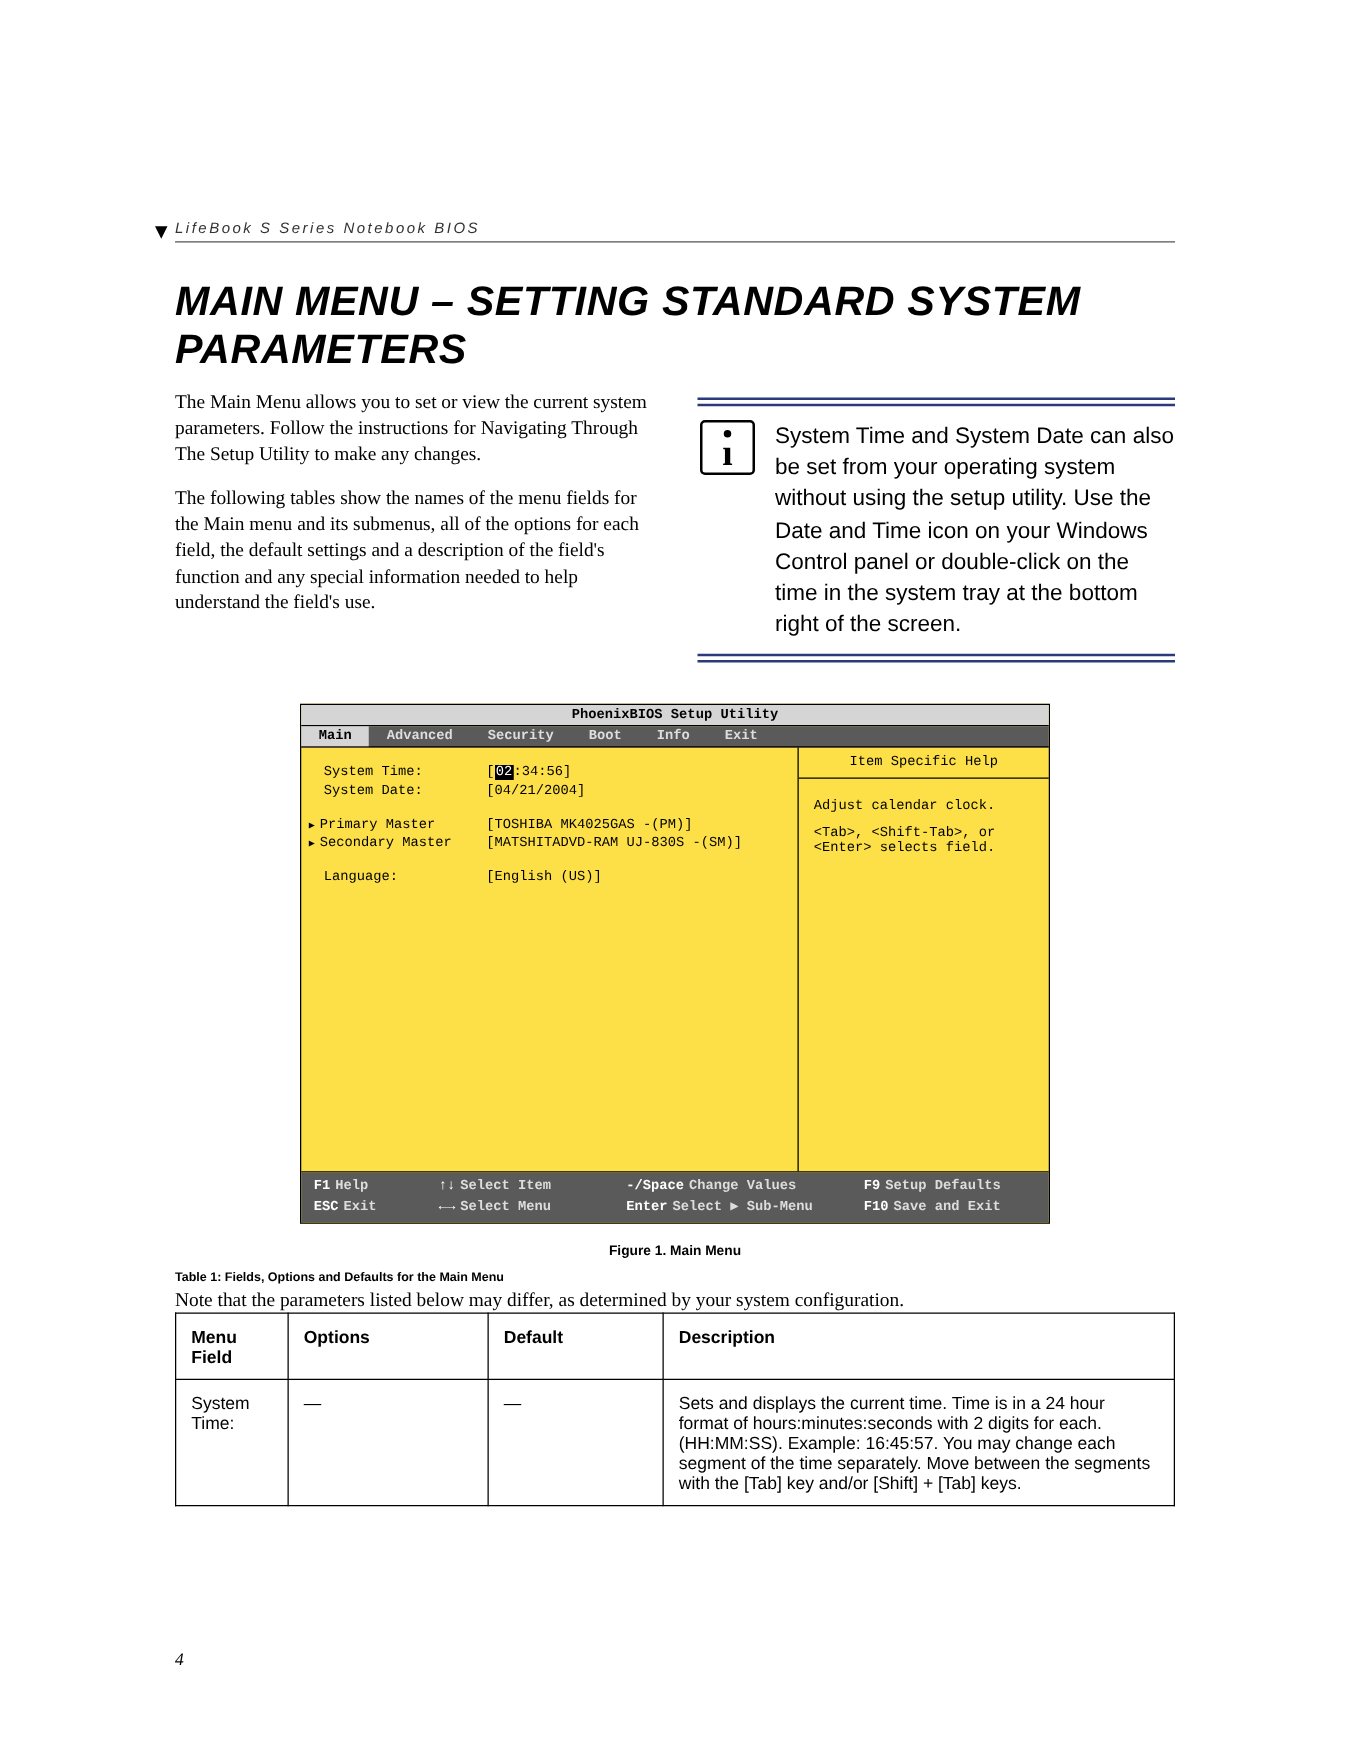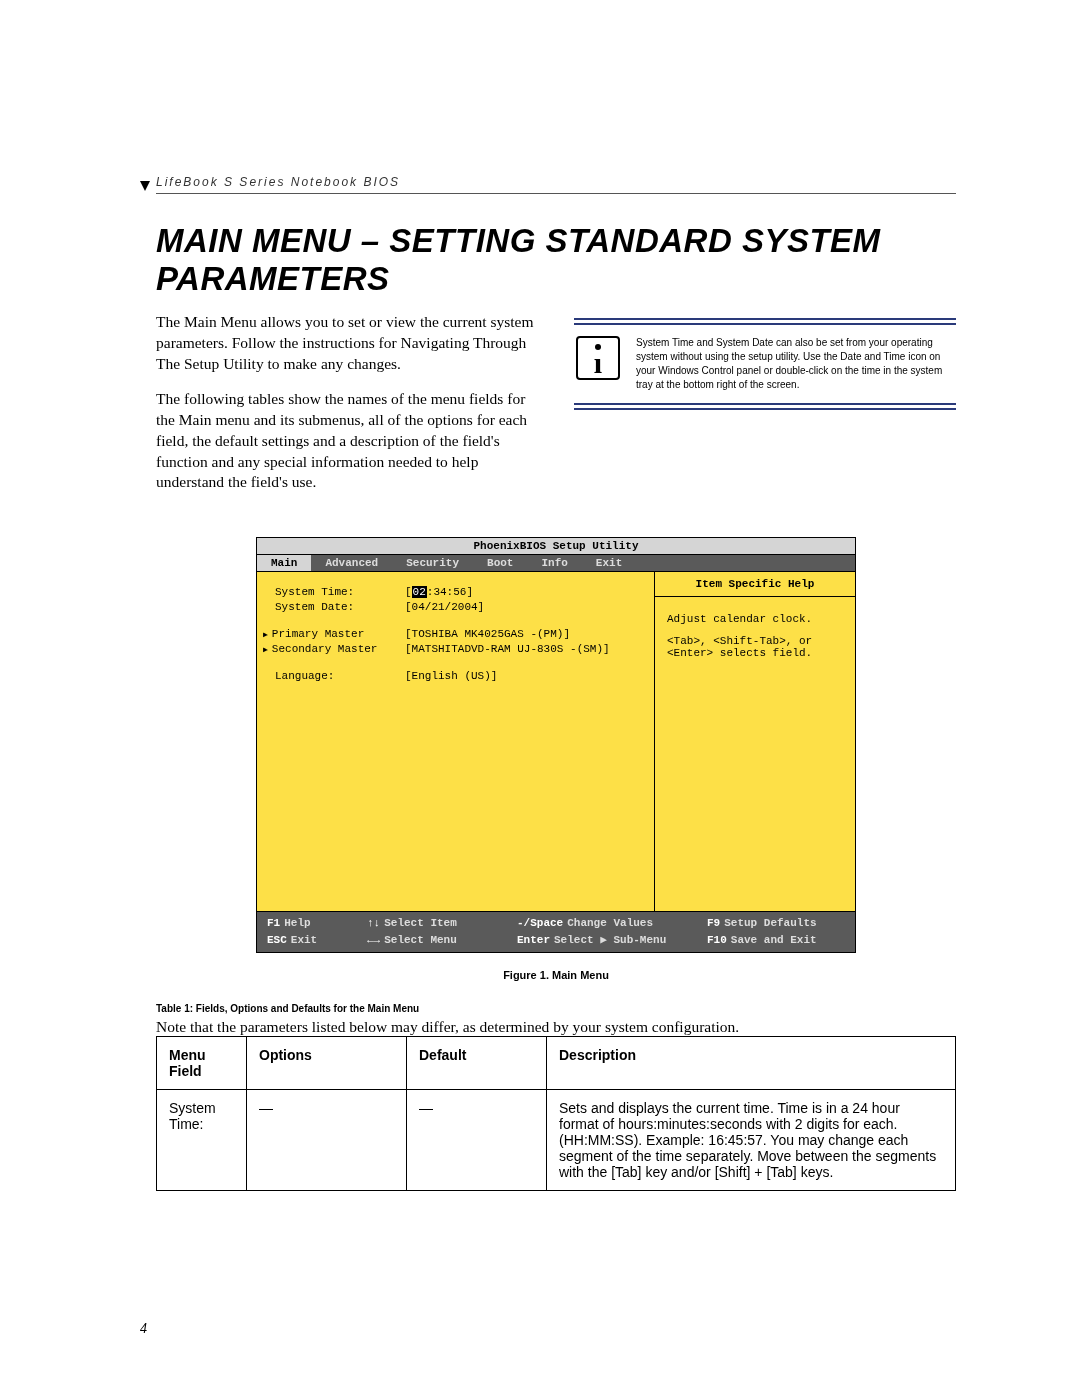--- a/index.html
+++ b/index.html
@@ -6,21 +6,21 @@
   body {
     background: #fff;
     font-family: Georgia, 'Times New Roman', serif;
     color: #000;
     width: 1080px;
     height: 1397px;
     position: relative;
   }
   .page {
     position: absolute;
-    left: 156px;
+    left: 140px;
     top: 175px;
     width: 800px;
   }
   .header-line {
     font-family: Arial, Helvetica, sans-serif;
     font-size: 12px;
     letter-spacing: 2px;
     font-style: italic;
     color: #333;
     margin-bottom: 4px;
@@ -65,21 +65,21 @@
     width: 44px; height: 44px; flex: none;
     border: 2.5px solid #000; border-radius: 4px;
     display: flex; align-items: center; justify-content: center;
     font-family: Georgia, serif; font-weight: bold; font-size: 30px;
     margin-left: 2px;
   }
   .info-icon .dot { display:block; width:6px; height:6px; background:#000; border-radius:50%; margin-bottom:2px;}
   .info-icon-inner { display:flex; flex-direction:column; align-items:center; line-height:0.7;}
   .info-text {
     font-family: Arial, Helvetica, sans-serif;
-    font-size: 10px;
+    font-size: 18px;
     line-height: 1.4;
   }
   
   .bios-box {
     margin: 30px auto 10px auto;
     width: 600px;
     border: 1px solid #000;
     font-family: 'Courier New', monospace;
     font-size: 11px;
     background: #fde047;
@@ -112,21 +112,21 @@
     border-right: 1px solid #000;
   }
   .bios-right {
     width: 200px;
     padding: 0;
   }
   .bios-help-title {
     text-align: center;
     padding: 6px 4px;
     border-bottom: 1px solid #000;
-    font-weight: bold;
+    font-weight: normal;
   }
   .bios-help-body { padding: 16px 12px; }
   .bios-row { display:flex; margin-bottom: 3px; }
   .bios-label { width: 130px; }
   .bios-val { flex:1; }
   .bios-tri::before { content: "▶"; font-size: 8px; margin-right: 4px; margin-left: -12px; }
   .bios-hl { background:#000; color:#fff; padding:0 1px; }
   .bios-footer {
     background: #5a5a5a;
     color: #ddd;
@@ -135,21 +135,21 @@
     line-height: 1.5;
   }
   .bios-footer .row { display:flex; }
   .bf-key { color: #fff; margin-right: 4px; }
   .bf-seg { margin-right: 20px; }
   .figure-caption {
     text-align: center;
     font-family: Arial, Helvetica, sans-serif;
     font-size: 11px;
     font-weight: bold;
-    margin: 16px 0 22px 0;
+    margin: 16px 0 10px 0;
   }
   .table-title {
     font-family: Arial, Helvetica, sans-serif;
     font-weight: bold;
     font-size: 10px;
     margin-bottom: 4px;
   }
   .table-note {
     font-size: 15.5px;
   }

